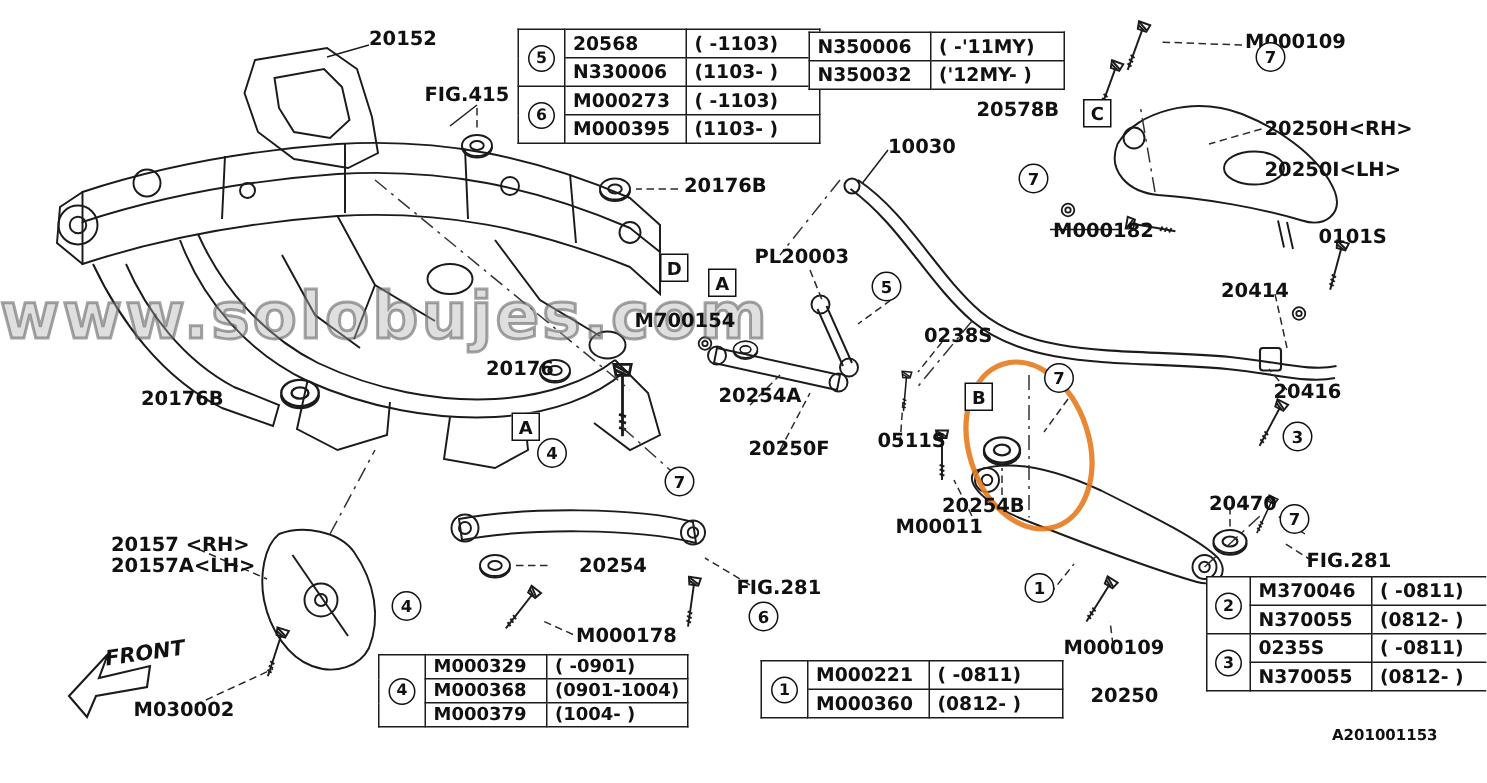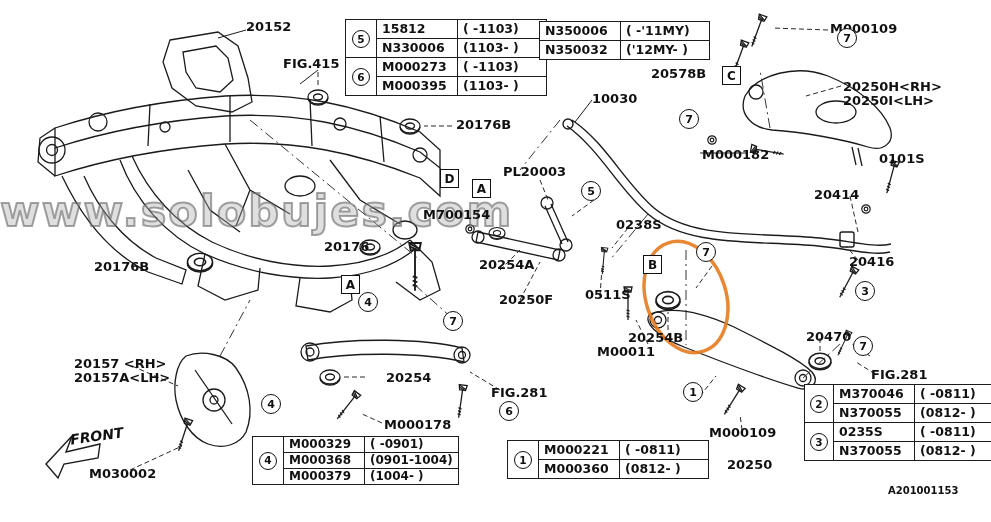--- a/index.html
+++ b/index.html
@@ -218,21 +218,21 @@
 
   <div class="watermark">www.solobujes.com</div>
 
   <div class="lbl" style="left:246px;top:19px">20152</div>
   <div class="lbl" style="left:283px;top:56px">FIG.415</div>
   <div class="lbl" style="left:456px;top:117px">20176B</div>
   <div class="lbl" style="left:592px;top:91px">10030</div>
   <div class="lbl" style="left:651px;top:66px">20578B</div>
   <div class="lbl" style="left:830px;top:21px">M000109</div>
   <div class="lbl" style="left:843px;top:79px">20250H&lt;RH&gt;</div>
-  <div class="lbl" style="left:843px;top:93px">20250I&lt;LH&gt;</div>
+  <div class="lbl" style="left:843px;top:106px">20250I&lt;LH&gt;</div>
   <div class="lbl" style="left:702px;top:147px">M000182</div>
   <div class="lbl" style="left:879px;top:151px">0101S</div>
   <div class="lbl" style="left:503px;top:164px">PL20003</div>
   <div class="lbl" style="left:423px;top:207px">M700154</div>
   <div class="lbl" style="left:616px;top:217px">0238S</div>
   <div class="lbl" style="left:324px;top:239px">20176</div>
   <div class="lbl" style="left:814px;top:187px">20414</div>
   <div class="lbl" style="left:849px;top:254px">20416</div>
   <div class="lbl" style="left:94px;top:259px">20176B</div>
   <div class="lbl" style="left:479px;top:257px">20254A</div>
@@ -269,21 +269,21 @@
   <div class="callout" style="left:358px;top:292px">4</div>
   <div class="callout" style="left:261px;top:394px">4</div>
   <div class="callout" style="left:499px;top:401px">6</div>
   <div class="callout" style="left:683px;top:382px">1</div>
   <div class="callout" style="left:855px;top:281px">3</div>
 
   <table class="ptable" style="left:345px;top:19px">
     <tbody>
         <tr>
       <td class="c-num" rowspan="2"><span class="circ">5</span></td>
-      <td class="c-part">15812</td>
+      <td class="c-part">20568</td>
       <td class="c-range">( -1103)</td>
     </tr>
     <tr>
       <td class="c-part">N330006</td>
       <td class="c-range">(1103- )</td>
     </tr>
     <tr>
       <td class="c-num" rowspan="2"><span class="circ">6</span></td>
       <td class="c-part">M000273</td>
       <td class="c-range">( -1103)</td>

